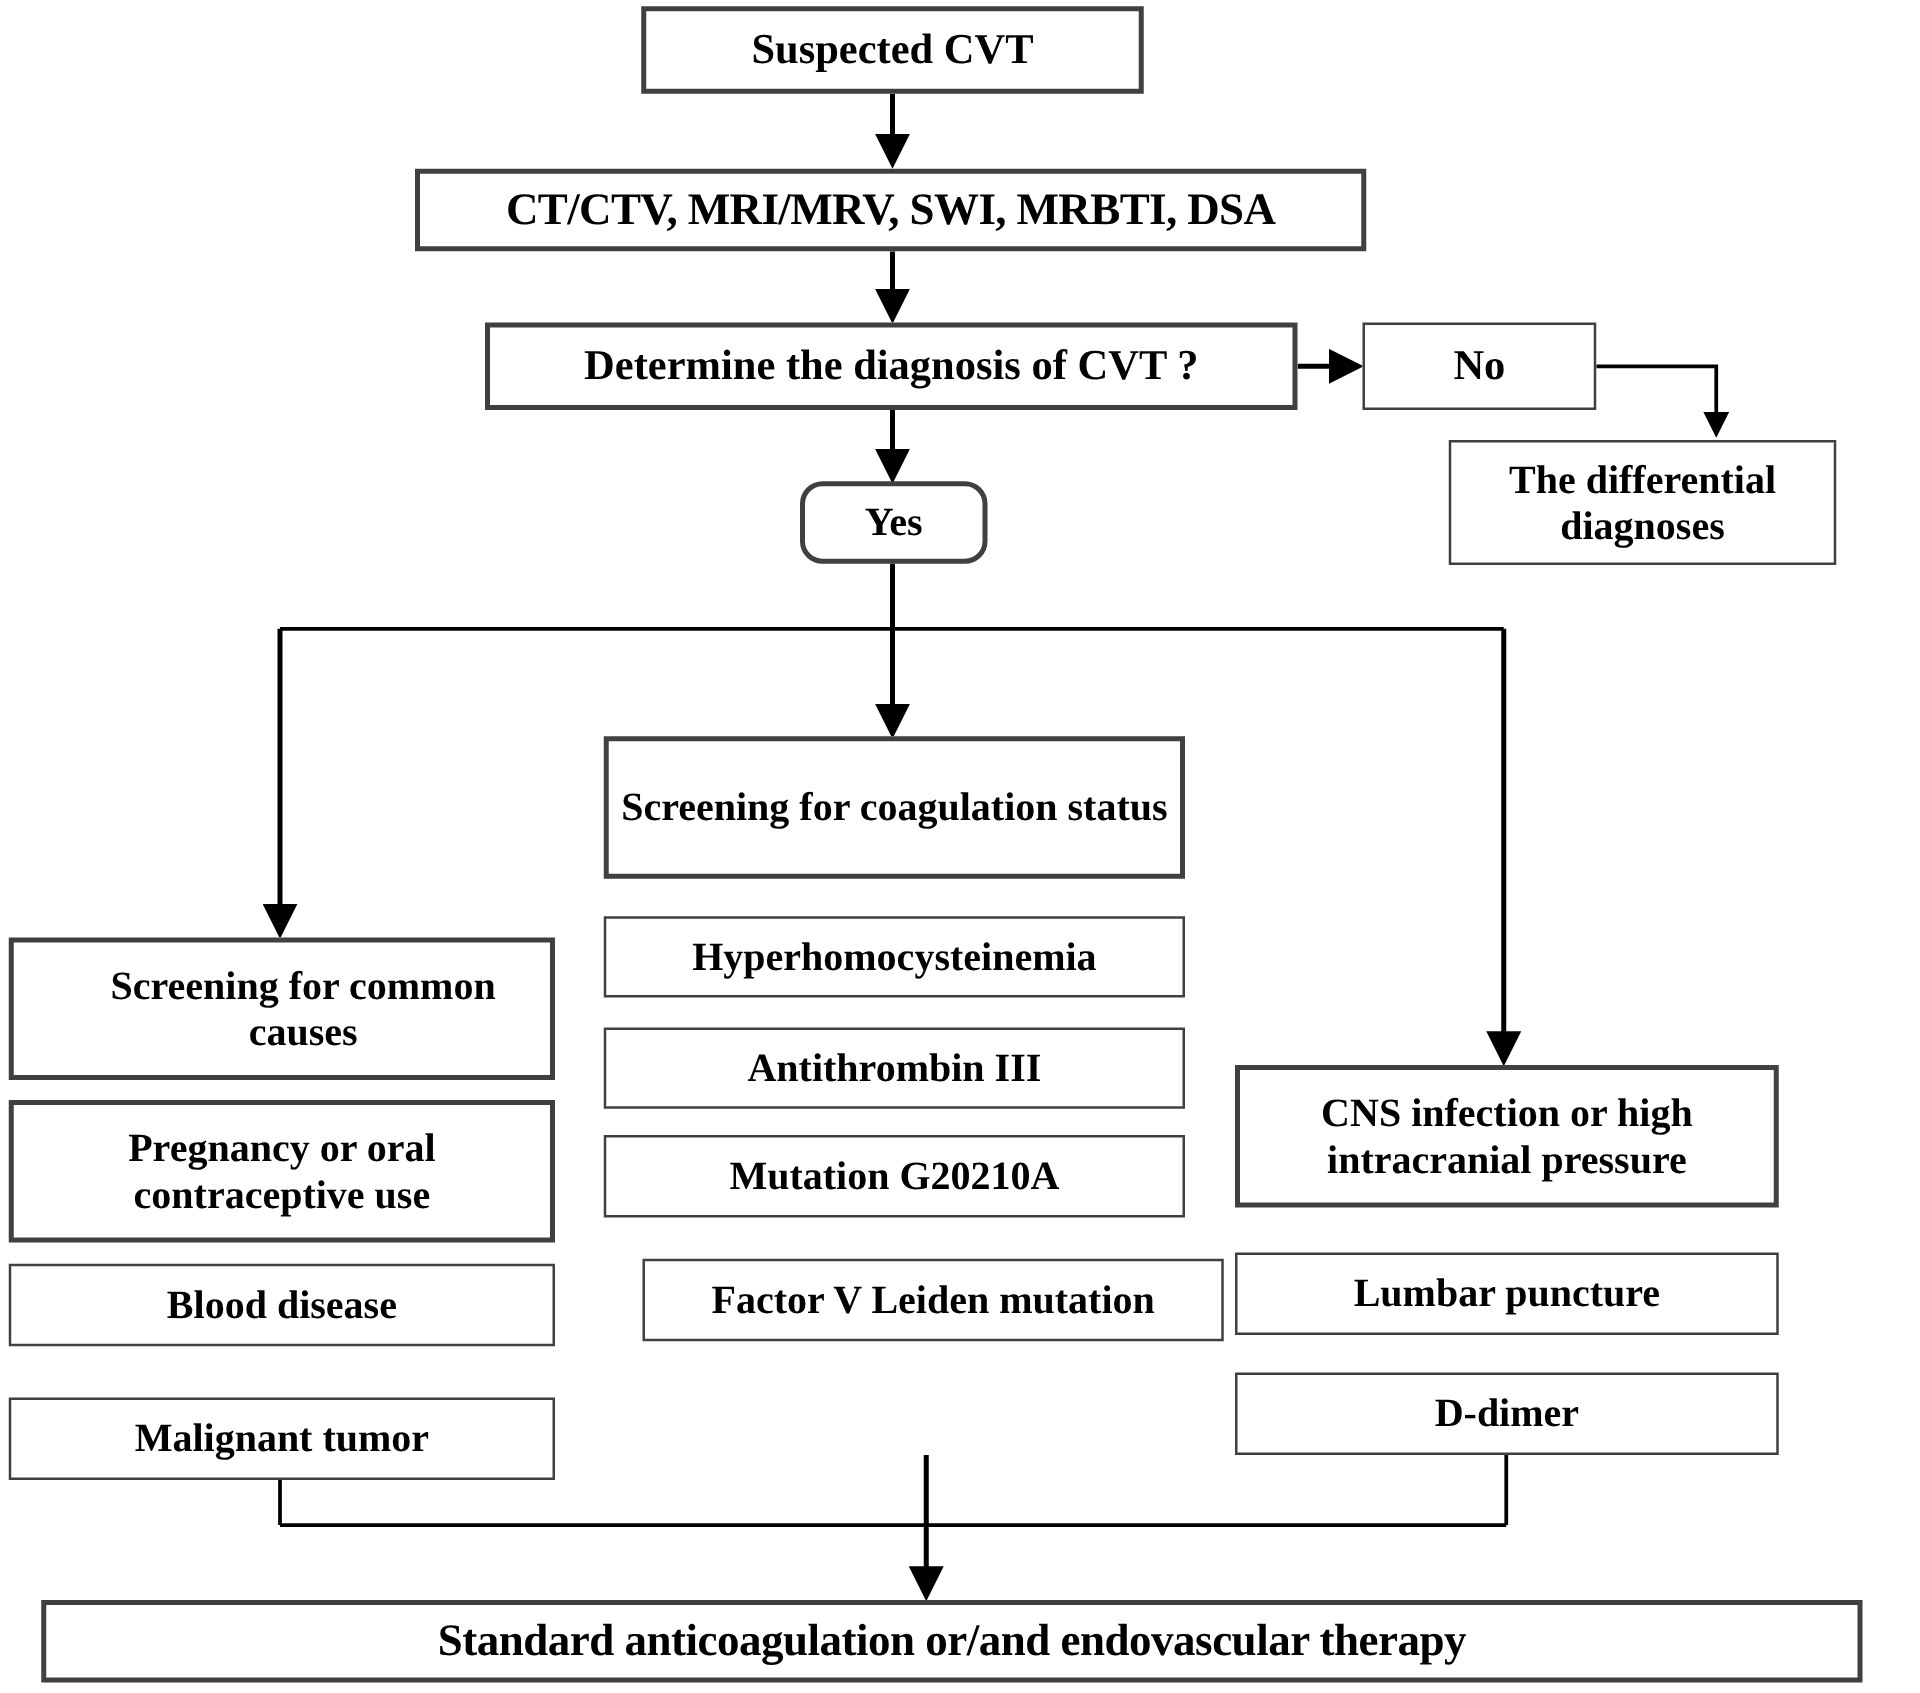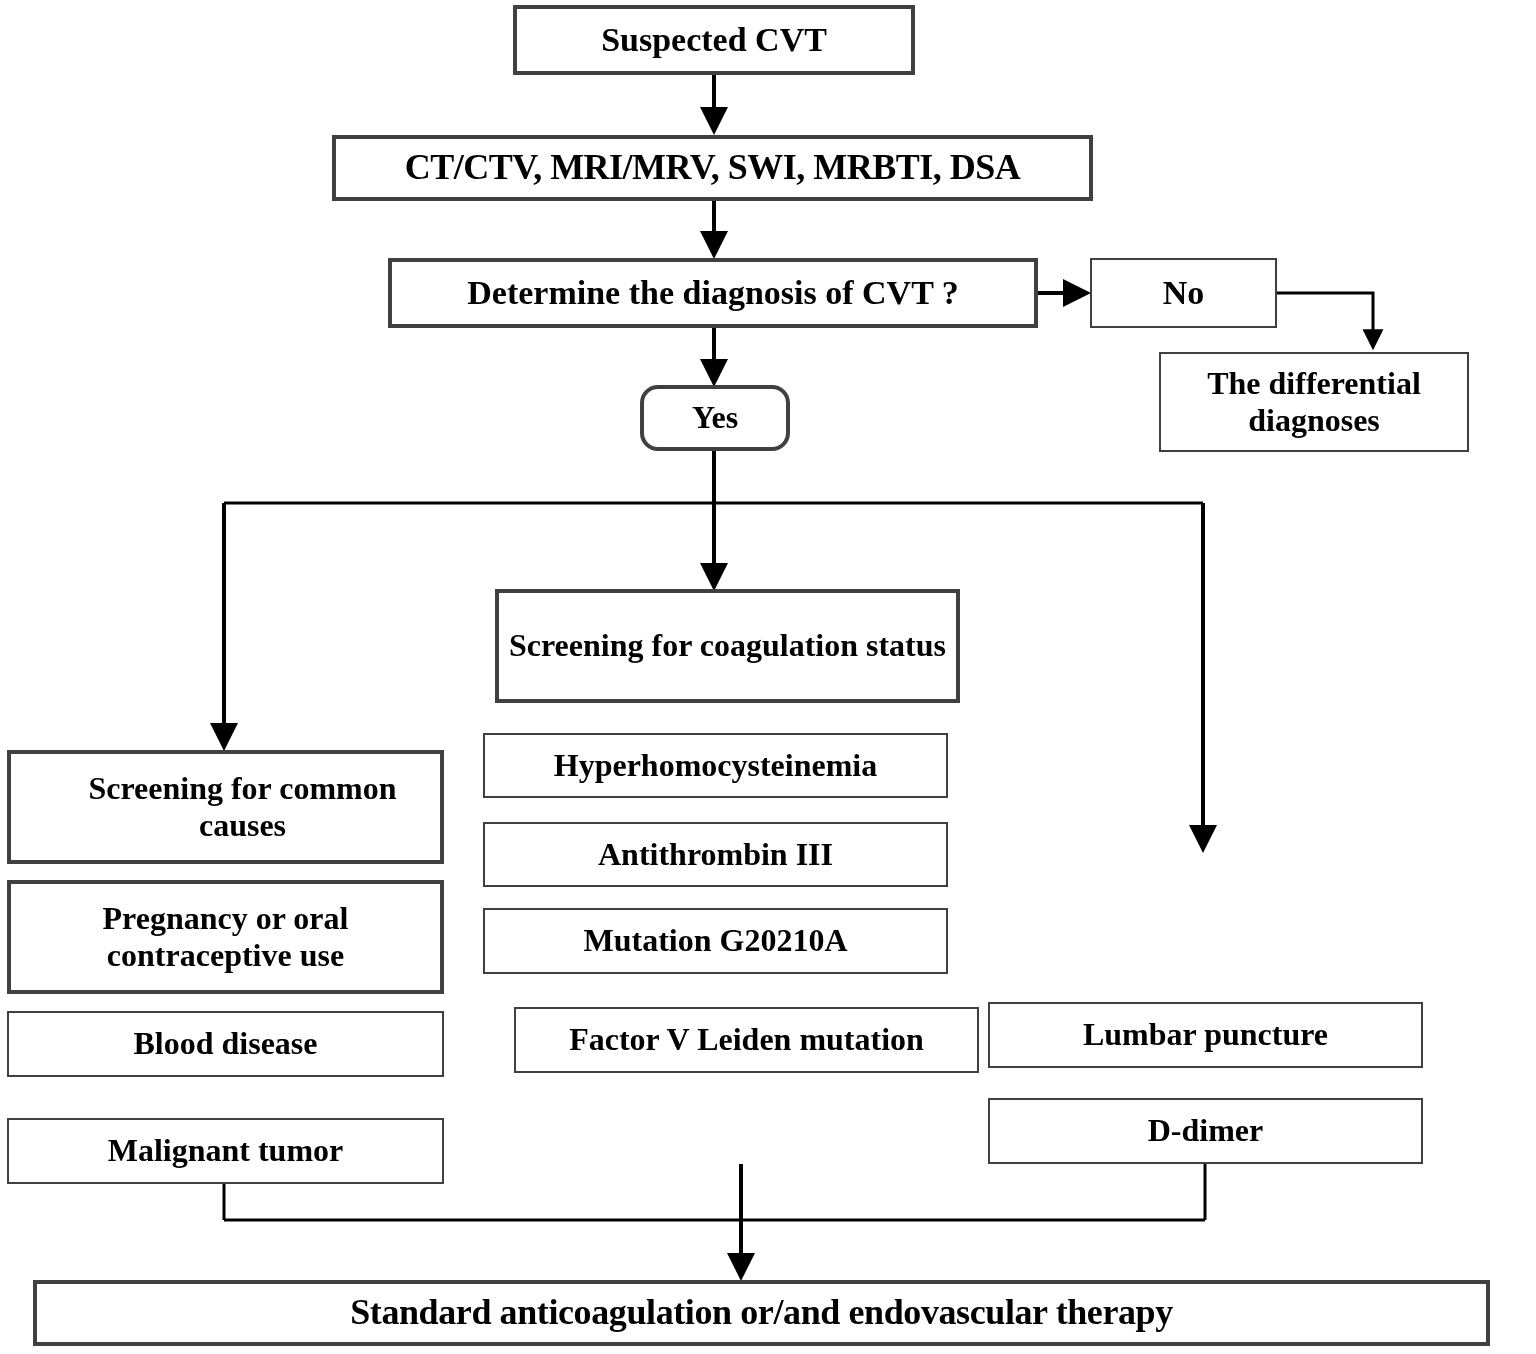--- a/index.html
+++ b/index.html
@@ -40,21 +40,21 @@
     pointer-events: none;
   }
   
   #b-suspected   { left:513px; top:5px;    width:402px; height:70px;  font-size:34px; }
   #b-imaging     { left:332px; top:135px;  width:761px; height:66px;  font-size:36px; letter-spacing:-0.5px; }
   #b-determine   { left:388px; top:258px;  width:650px; height:70px;  font-size:34px; }
   #b-no          { left:1090px;top:258px;  width:187px; height:70px;  font-size:34px; }
   #b-diffdx      { left:1159px;top:352px;  width:310px; height:100px; font-size:32px; }
   #b-yes         { left:640px; top:385px;  width:150px; height:66px;  font-size:32px;border-radius:18px; }
 
-  #b-screen-coag { left:483px; top:589px;  width:465px; height:114px; font-size:32px;margin-left:12px; }
+  #b-screen-coag { left:483px; top:589px;  width:465px; height:114px; font-size:32px; }
   #b-hyperhomo   { left:483px; top:733px;  width:465px; height:65px;  font-size:32px; }
   #b-antithrom   { left:483px; top:822px;  width:465px; height:65px;  font-size:32px; }
   #b-mutation    { left:483px; top:908px;  width:465px; height:66px;  font-size:32px; }
   #b-factorv     { left:483px; top:1007px; width:465px; height:66px;  font-size:32px;margin-left:31px; }
   #b-proteincs   { left:483px; top:1099px; width:465px; height:65px;  font-size:32px; }
 
   #b-screen-comm { left:7px;   top:750px;  width:437px; height:114px; font-size:32px;padding-left:40px; }
   #b-pregnancy   { left:7px;   top:880px;  width:437px; height:114px; font-size:32px; }
   #b-blood       { left:7px;   top:1011px; width:437px; height:66px;  font-size:32px; }
   #b-malignant   { left:7px;   top:1098px; width:437px; height:66px;  font-size:32px;margin-top:20px; }
@@ -161,20 +161,23 @@
   <div class="box" id="b-pregnancy">
     <span>Pregnancy or oral contraceptive use</span>
   </div>
   <div class="box thin" id="b-blood">
     <span>Blood disease</span>
   </div>
   <div class="box thin" id="b-malignant">
     <span>Malignant tumor</span>
   </div>
 
+  <div class="box" id="b-cns">
+    <span>CNS infection or high intracranial pressure</span>
+  </div>
   <div class="box thin" id="b-lumbar">
     <span>Lumbar puncture</span>
   </div>
   <div class="box thin" id="b-ddimer">
     <span>D-dimer</span>
   </div>
 
   <div class="box" id="b-standard">
     <span>Standard anticoagulation or/and endovascular therapy</span>
   </div>

